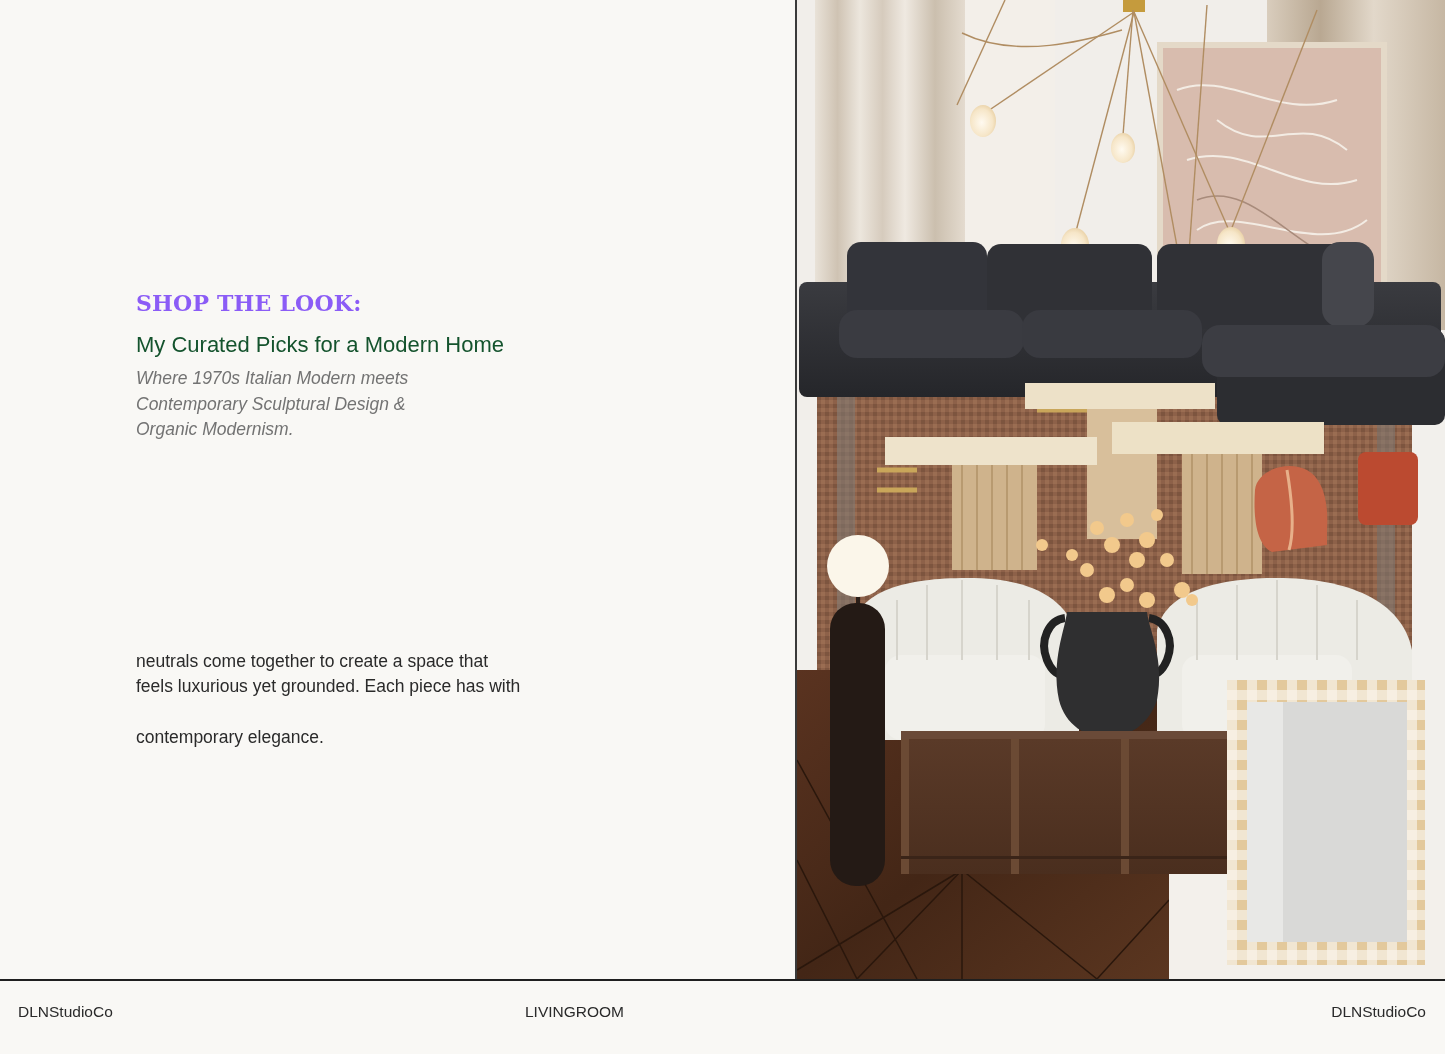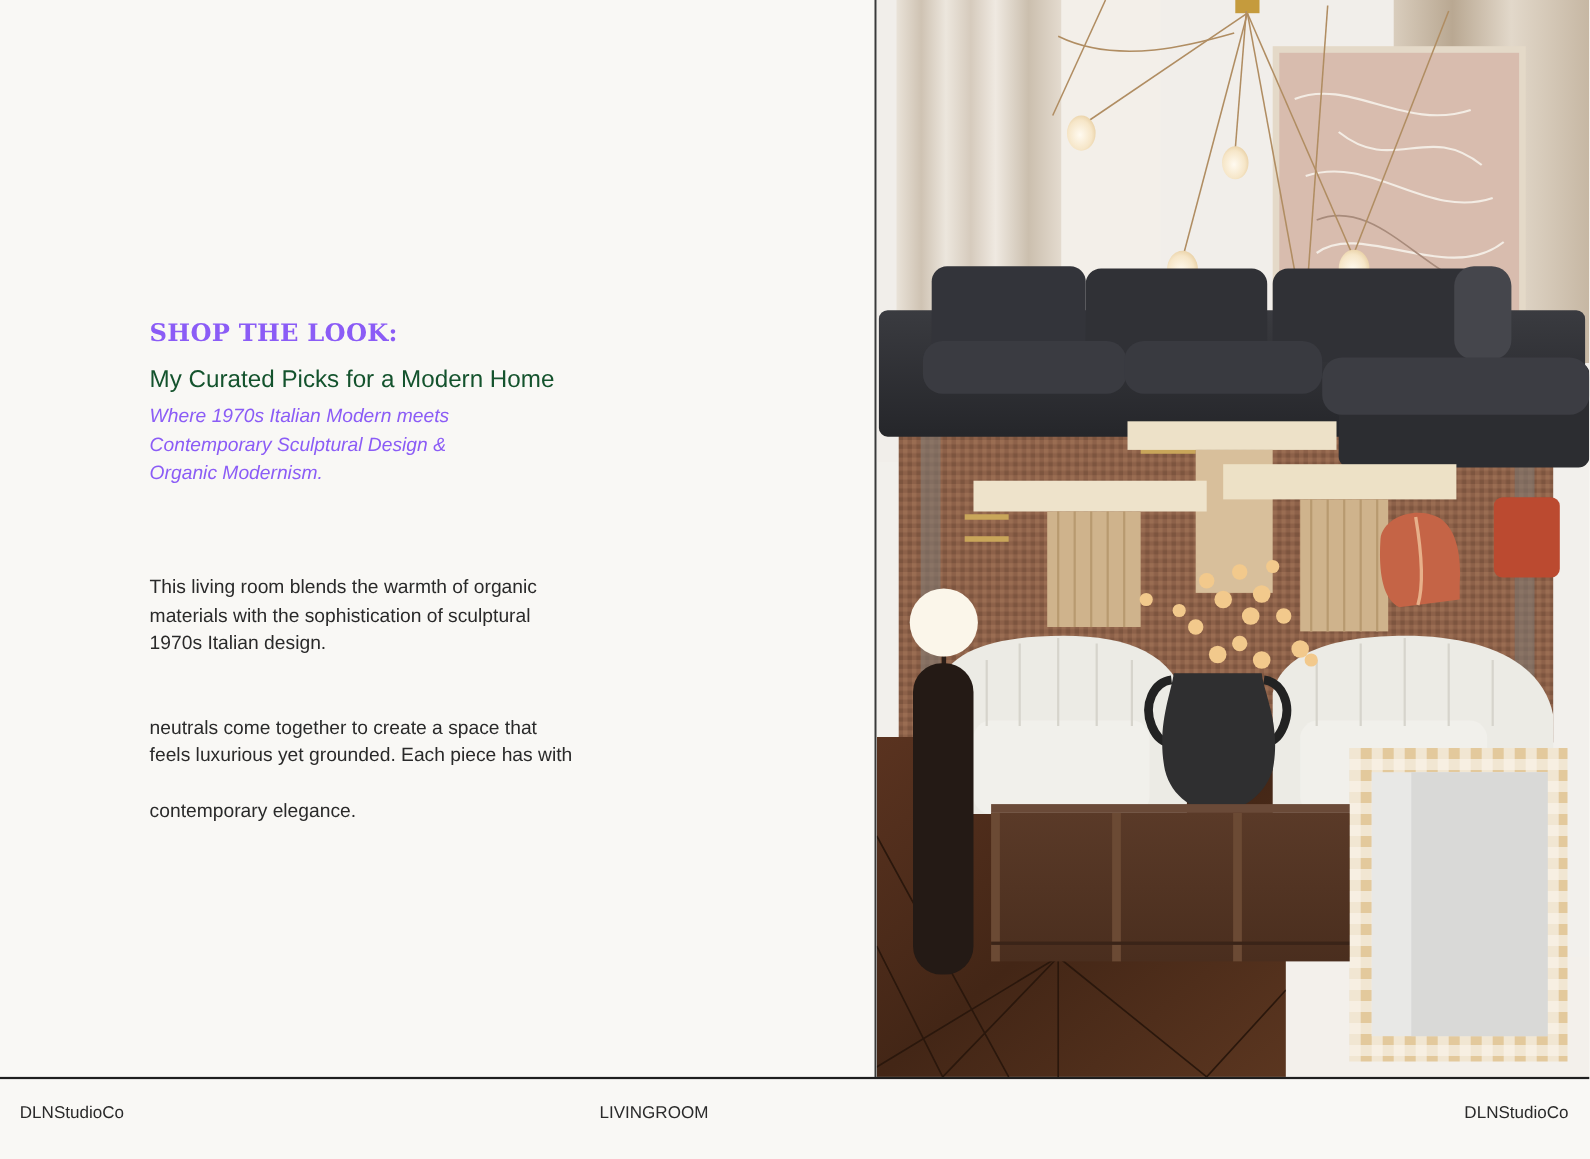--- a/index.html
+++ b/index.html
@@ -5,48 +5,43 @@
   * { box-sizing: border-box; margin: 0; padding: 0; }
   html, body { width: 1445px; height: 1054px; overflow: hidden; background: #f9f8f5; }
   body { position: relative; font-family: "Liberation Sans", "DejaVu Sans", sans-serif; color: #1f1f1f; }
 
   .left-panel { position: absolute; left: 0; top: 0; width: 795px; height: 980px; background: #f9f8f5; }
   .divider-v { position: absolute; left: 795px; top: 0; width: 2px; height: 980px; background: #3a3a3a; }
   .divider-h { position: absolute; left: 0; top: 979px; width: 1445px; height: 2px; background: #1f1f1f; }
 
   .heading { position: absolute; left: 136px; top: 290px; font-family: "DejaVu Serif", "Liberation Serif", serif; font-weight: bold; font-size: 22px; letter-spacing: 0.2px; color: #8b5cf6; }
   .subheading { position: absolute; left: 136px; top: 332px; font-weight: normal; font-size: 22px; color: #14532d; }
-  .tagline { position: absolute; left: 136px; top: 366px; width: 330px; font-style: italic; font-size: 17.5px; line-height: 25.5px; color: #8b5cf6; }
+  .tagline { position: absolute; left: 136px; top: 366px; width: 330px; font-style: italic; font-size: 17.5px; line-height: 25.5px; color: #737373; }
   .body-text { position: absolute; left: 136px; width: 430px; font-size: 17.5px; line-height: 25.5px; color: #2a2a2a; }
   .p1 { top: 521px; }
   .p2 { top: 623px; }
 
   .footer-left, .footer-center, .footer-right { position: absolute; top: 1003px; font-size: 15.5px; color: #2a2a2a; }
   .footer-left { left: 18px; }
-  .footer-center { left: 0; width: 1149px; text-align: center; margin-left: 20px; }
+  .footer-center { left: 0; width: 1149px; text-align: center; }
   .footer-right { right: 19px; }
 
   
   .collage { position: absolute; left: 797px; top: 0; width: 648px; height: 979px; overflow: hidden; background: #f2f0ec; }
 </style>
 </head>
 <body>
 
 <div class="left-panel">
   <h1 class="heading">SHOP THE LOOK:</h1>
   <h2 class="subheading">My Curated Picks for a Modern Home</h2>
   <p class="tagline">
     <span>Where 1970s Italian Modern meets</span><br>
     <span>Contemporary Sculptural Design &amp;</span><br>
     <span>Organic Modernism.</span>
-  </p>
-  <p class="body-text p1">
-    <span>This living room blends the warmth of organic</span><br>
-    <span>materials with the sophistication of sculptural</span><br>
-    <span>1970s Italian design.</span>
   </p>
   <p class="body-text p2">
     <br>
     <span>neutrals come together to create a space that</span><br>
     <span>feels luxurious yet grounded. Each piece has with</span><br>
     <br>
     <span>contemporary elegance.</span>
   </p>
 </div>
 

